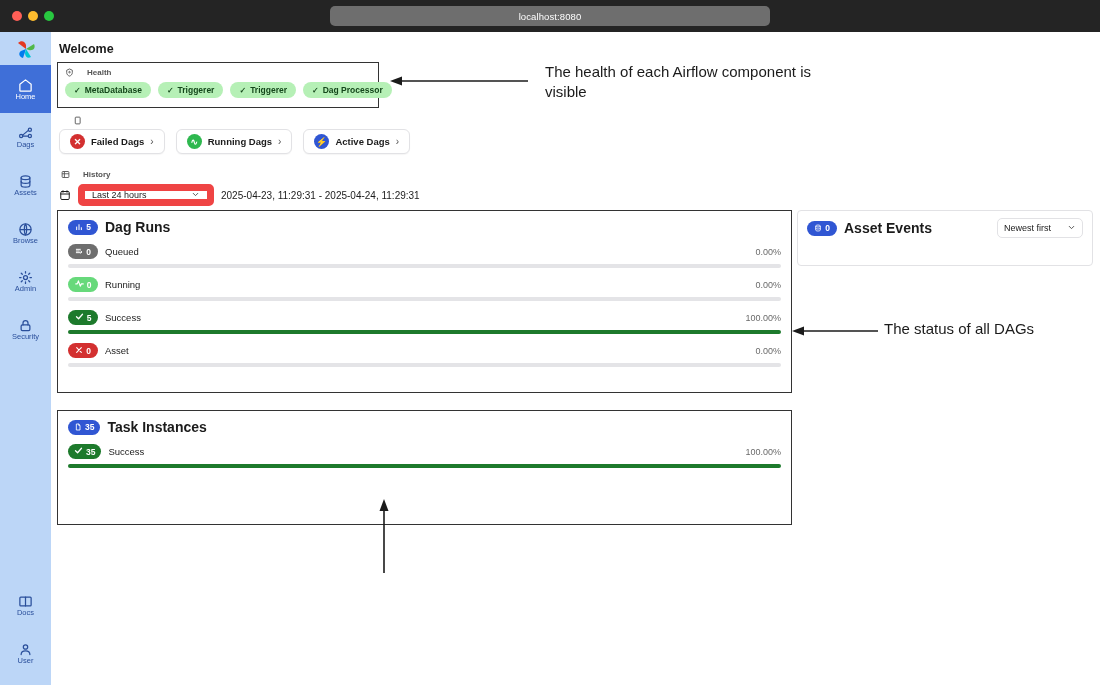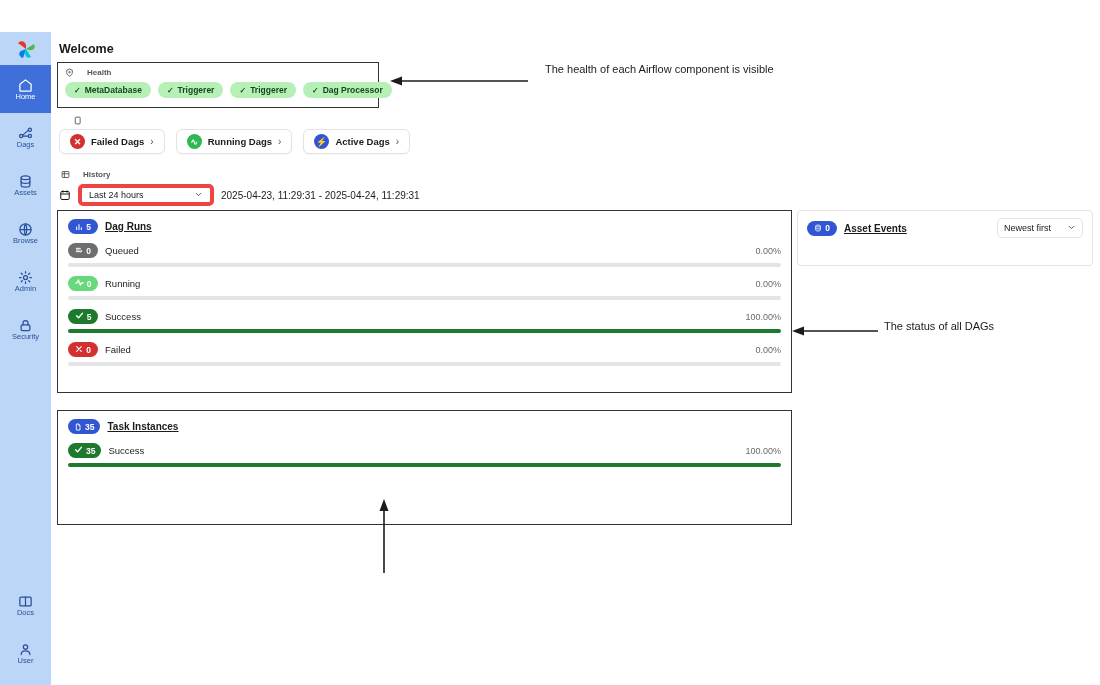--- a/index.html
+++ b/index.html
@@ -87,21 +87,21 @@
   .circ { width: 15px; height: 15px; border-radius: 50%; display: flex; align-items: center; justify-content: center; color: #fff; font-size: 9px; font-weight: bold; flex: none; }
   .circ.red { background: #d33030; }
   .circ.green { background: #2eb84f; }
   .circ.blue { background: #3056d3; }
   .chev { color: #555; font-size: 10px; font-weight: normal; }
 
   
   .history-label { position: absolute; left: 10px; top: 138px; }
   .history-row { position: absolute; left: 8px; top: 152px; display: flex; align-items: center; gap: 7px; }
   .select-box {
-    width: 136px; height: 22px; border: 4px solid #ef4444; border-radius: 5px;
+    width: 136px; height: 22px; border: 7px solid #ef4444; border-radius: 5px;
     background: #fff; display: flex; align-items: center; justify-content: space-between;
     padding: 0 7px; font-size: 9px; color: #1b1b1b; cursor: pointer;
   }
   .date-range { font-size: 10px; color: #1b1b1b; }
 
   
   .panel-dagruns {
     position: absolute; left: 6px; top: 178px; width: 735px; height: 183px;
     border: 1.8px solid #333; background: #fff;
   }
@@ -113,21 +113,21 @@
   .pill {
     height: 15px; min-width: 30px; padding: 0 6px; border-radius: 8px;
     display: flex; align-items: center; justify-content: center; gap: 3px;
     color: #fff; font-size: 8.5px; font-weight: bold;
   }
   .pill.blue { background: #3056d3; }
   .pill.gray { background: #6e6e6e; }
   .pill.lgreen { background: #67d97b; color: #fff; }
   .pill.dgreen { background: #1d7a2c; }
   .pill.dred { background: #d33030; }
-  .panel-title { font-size: 10px; font-weight: bold; color: #1b1b1b; text-decoration: underline; }
+  .panel-title { font-size: 14px; font-weight: bold; color: #1b1b1b; }
 
   .stat-row { position: relative; padding: 0 10px; margin-top: 9px; }
   .stat-top { display: flex; align-items: center; justify-content: space-between; }
   .stat-left { display: flex; align-items: center; gap: 7px; }
   .stat-name { font-size: 9.5px; color: #1b1b1b; }
   .stat-pct { font-size: 9px; color: #6a6a6a; }
   .bar { margin-top: 5px; height: 4px; border-radius: 2px; background: #e4e4e7; overflow: hidden; }
   .bar > i { display: block; height: 100%; background: #1d7a2c; }
 
   
@@ -138,31 +138,39 @@
   .asset-head { display: flex; align-items: center; justify-content: space-between; padding: 7px 9px 0 9px; }
   .asset-left { display: flex; align-items: center; gap: 7px; }
   .sort-box {
     width: 86px; height: 20px; border: 1px solid #e2e2e5; border-radius: 5px;
     background: #fff; display: flex; align-items: center; justify-content: space-between;
     padding: 0 6px; font-size: 9px; color: #1b1b1b; cursor: pointer;
   }
   .asset-empty { padding: 7px 0 0 9px; font-size: 9.5px; color: #1b1b1b; }
 
   
-  .anno { position: absolute; font-size: 11px; color: #1b1b1b; line-height: 1.35; }
+  .anno { position: absolute; font-size: 15px; color: #1b1b1b; line-height: 1.35; }
   .anno-health { left: 545px; top: 62px; width: 300px; }
   .anno-dags { left: 884px; top: 319px; }
   .anno-tasks { left: 264px; top: 583px; width: 300px; }
   svg.arrow { position: absolute; overflow: visible; }
 </style>
 </head>
 <body>
 
 <div class="screen">
 
+  <div class="titlebar">
+    <div class="traffic">
+      <span class="dot red"></span>
+      <span class="dot yellow"></span>
+      <span class="dot green"></span>
+    </div>
+    <div class="urlbar">localhost:8080</div>
+  </div>
 
   <div class="sidebar">
 
     <div class="logo-cell">
       <svg width="24" height="24" viewBox="0 0 24 24">
         <path d="M12 12 L4 6 C7 3 11 4 12 8 Z" fill="#e43921"></path>
         <path d="M12 12 L20 7 C22 11 19 14 15 13 Z" fill="#51b848"></path>
         <path d="M12 12 L9 21 C5 20 4 16 7 14 Z" fill="#017cee"></path>
         <path d="M12 12 L17 20 C14 22 11 20 11 16 Z" fill="#00c7d4"></path>
       </svg>
@@ -391,21 +399,21 @@
         <div class="stat-top">
           <span class="stat-left">
             <span class="pill dred">
               <span>
                 <svg width="8" height="8" viewBox="0 0 24 24" fill="none" stroke="#fff" stroke-width="3.4" stroke-linecap="round">
                     <path d="M5 5l14 14M19 5L5 19"></path>
                   </svg>
               </span>
               <span>0</span>
             </span>
-            <span class="stat-name">Failed</span>
+            <span class="stat-name">Asset</span>
           </span>
           <span class="stat-pct">0.00%</span>
         </div>
         <div class="bar">
             <i style="width:0%"></i>
           </div>
       </div>
     </div>
 
     <div class="panel-tasks">

